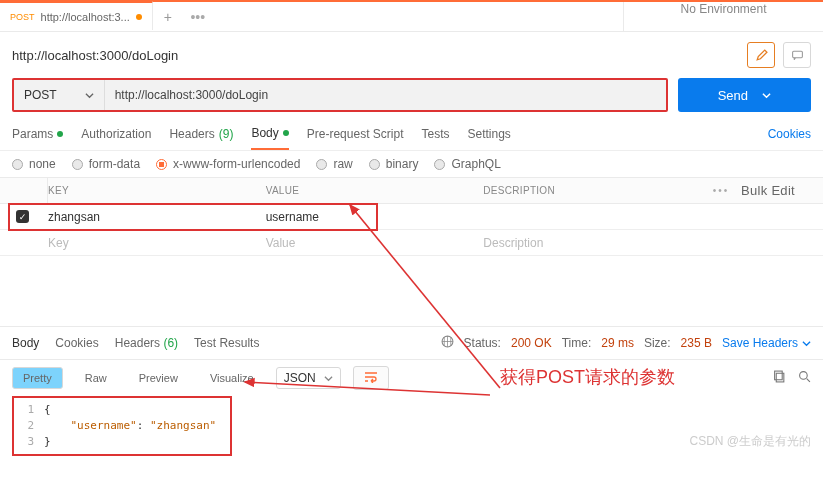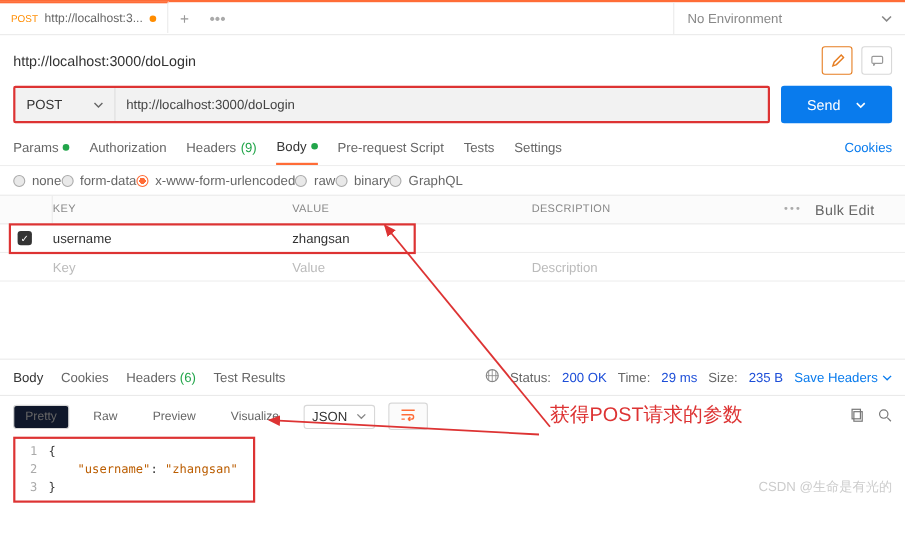--- a/index.html
+++ b/index.html
@@ -6,69 +6,69 @@
   body { font-family: -apple-system, BlinkMacSystemFont, "Segoe UI", Arial, sans-serif; font-size: 12px; color: #333; background: #fff; width: 823px; }
   .top-orange { height: 2px; background: #ff6c37; }
   .tabs-row { display: flex; align-items: center; height: 30px; border-bottom: 1px solid #eaeaea; }
   .tab { display: flex; align-items: center; padding: 0 10px; height: 100%; border-right: 1px solid #eaeaea; min-width: 150px; gap: 6px; }
   .tab.active { border-top: 2px solid #ff6c37; margin-top: -2px; background: #fff; }
   .method-badge { font-size: 9px; color: #ff8c00; font-weight: 500; }
   .tab-title { font-size: 11px; color: #666; flex: 1; }
   .dot-orange { width: 6px; height: 6px; border-radius: 50%; background: #ff8c00; }
   .tab-add { width: 30px; display: flex; align-items: center; justify-content: center; color: #999; font-size: 14px; }
   .tab-dots { color: #aaa; }
-  .env-row { margin-left: auto; padding: 0 12px; display: flex; align-items: center; color: #888; gap: 90px; height: 100%; min-width: 200px; border-left: 1px solid #eaeaea; }
+  .env-row { margin-left: auto; padding: 0 12px; display: flex; align-items: center; color: #888; gap: 90px; height: 100%; min-width: 200px; border-left: 1px solid #eaeaea; flex-direction: column; }
 
   .title-row { display: flex; align-items: center; padding: 10px 12px; gap: 8px; }
   .req-title { font-size: 13px; font-weight: 500; color: #333; flex: 1; }
   .save-btn { display: flex; align-items: center; gap: 6px; border: 1px solid #d8d8d8; border-radius: 3px; padding: 5px 8px; color: #666; background: #f6f6f6; }
   .sq-btn { border: 1px solid #d8d8d8; border-radius: 3px; width: 28px; height: 26px; display: flex; align-items: center; justify-content: center; color: #999; background: #fff; }
   .sq-btn.edit { color: #e67e22; border-color: #e67e22; }
 
   .url-row { display: flex; align-items: stretch; padding: 0 12px 4px; gap: 10px; }
   .method-url { display: flex; flex: 1; border: 2px solid #d33; height: 34px; background: #f2f2f2; border-radius: 2px;}
   .method-select { display: flex; align-items: center; padding: 0 10px; gap: 28px; color: #333; font-size: 12px; border-right: 1px solid #ddd; }
   .url-input { flex: 1; display: flex; align-items: center; padding: 0 10px; color: #444; }
-  .send-btn { background: #097bed; color: #fff; border: none; border-radius: 3px; padding: 0 24px; font-size: 13px; display: flex; align-items: center; gap: 8px; height: 34px; }
+  .send-btn { background: #097bed; color: #fff; border: none; border-radius: 3px; padding: 0 40px; font-size: 13px; display: flex; align-items: center; gap: 8px; height: 34px; }
   .send-caret { margin-left: 6px; }
 
   .tabs2-row { display: flex; align-items: center; padding: 2px 12px 0; gap: 18px; border-bottom: 1px solid #eee; }
   .tab2 { display: flex; align-items: center; gap: 4px; padding: 8px 0; color: #666; }
   .tab2.active { color: #333; border-bottom: 2px solid #ff6c37; font-weight: 500; }
   .dot-green { width: 6px; height: 6px; border-radius: 50%; background: #22a54a; }
   .count-muted { color: #22a54a; }
   .cookies-link { margin-left: auto; color: #097bed; }
 
-  .body-type-row { display: flex; align-items: center; padding: 6px 12px; color: #666;}
+  .body-type-row { display: flex; align-items: center; padding: 6px 12px; gap: 16px; color: #666;}
   .radio { width: 11px; height: 11px; border-radius: 50%; border: 1px solid #aaa; display: inline-block; background: #e9e9e9;}
   .radio.checked { background: radial-gradient(#ff6c37 0 45%, #fff 46% 100%); border-color: #ff6c37; }
   .rwrap { display: flex; align-items: center; gap: 6px; }
 
   .kv-head { display: grid; grid-template-columns: 36px 1fr 1fr 1fr 40px 70px; padding: 0 12px; border-top: 1px solid #eaeaea; border-bottom: 1px solid #eaeaea; background: #fbfbfb; height: 27px; align-items: center; font-size: 10px; color: #888; letter-spacing: 0.3px; }
   .kv-head .actions { color: #aaa; letter-spacing: 2px; text-align: center; }
   .kv-head .bulk { color: #666; font-size: 13px; }
   .kv-row { display: grid; grid-template-columns: 36px 1fr 1fr 1fr 40px 70px; padding: 0 12px; height: 26px; align-items: center; border-bottom: 1px solid #eee; }
   .kv-row .chk { width: 13px; height: 13px; border-radius: 3px; background: #333; color: #fff; display: flex; align-items: center; justify-content: center; font-size: 9px; margin-left: 4px;}
   .kv-row .placeholder { color: #bbb; }
   .body-rows-container { position: relative; }
   .body-rows-container .red1 { position: absolute; border: 2px solid #d33; left: 8px; top: -1px; height: 28px; width: 370px; pointer-events: none;}
 
   .spacer { height: 70px; }
 
   .resp-head { display: flex; align-items: center; padding: 6px 12px; gap: 16px; border-top: 1px solid #eaeaea; border-bottom: 1px solid #eaeaea;}
   .rtab { color: #666; padding: 3px 0; }
   .rtab.active { color: #333; font-weight: 500; }
   .resp-right { margin-left: auto; display: flex; align-items: center; gap: 10px; color: #666; }
-  .status-ok { color: #1d4ed8; }
+  .status-ok { color: #c2410c; }
   .save-resp { color: #097bed; display: flex; align-items: center; gap: 4px;}
   .globe { color: #888; }
 
   .view-row { display: flex; align-items: center; padding: 6px 12px; gap: 12px; }
   .vbtn { padding: 4px 10px; border: 1px solid #d8d8d8; border-radius: 3px; color: #666; background: #fbfbfb; font-size: 11px; }
-  .vbtn.active { background: #0f172a; font-weight: 500; }
+  .vbtn.active { background: #7dd3fc; font-weight: 500; }
   .vjson { display: flex; align-items: center; border: 1px solid #d8d8d8; border-radius: 3px; padding: 3px 7px; gap: 8px; }
   .vwrap { color: #ff6c37; }
   .view-right { margin-left: auto; display: flex; gap: 12px; color: #666; }
 
   .code-box { margin: 0 12px 6px; border: 2px solid #d33; padding: 4px 6px; font-family: Consolas, Menlo, monospace; font-size: 11px; line-height: 16px; width: 220px; }
   .ln { color: #aaa; display: inline-block; width: 14px; text-align: right; margin-right: 10px; }
   .jstr { color: #bb5d00; }
 
   .annot { position: absolute; left: 500px; top: 365px; color: #d33; font-size: 18px; font-family: sans-serif; }
   .watermark { position: absolute; right: 12px; bottom: 6px; color: #ccc; font-size: 12px; margin-top: 22px;}
@@ -196,22 +196,22 @@
     <span>VALUE</span>
     <span>DESCRIPTION</span>
     <span class="actions">•••</span>
     <span class="bulk">Bulk Edit</span>
   </div>
 
   <div class="body-rows-container">
     <div class="red1"></div>
     <div class="kv-row">
       <span class="chk">✓</span>
+      <span>zhangsan</span>
       <span>username</span>
-      <span>zhangsan</span>
       <span></span>
       <span></span>
         <span></span>
     </div>
     <div class="kv-row">
       <span></span>
       <span class="placeholder">Key</span>
       <span class="placeholder">Value</span>
       <span class="placeholder">Description</span>
       <span></span>

